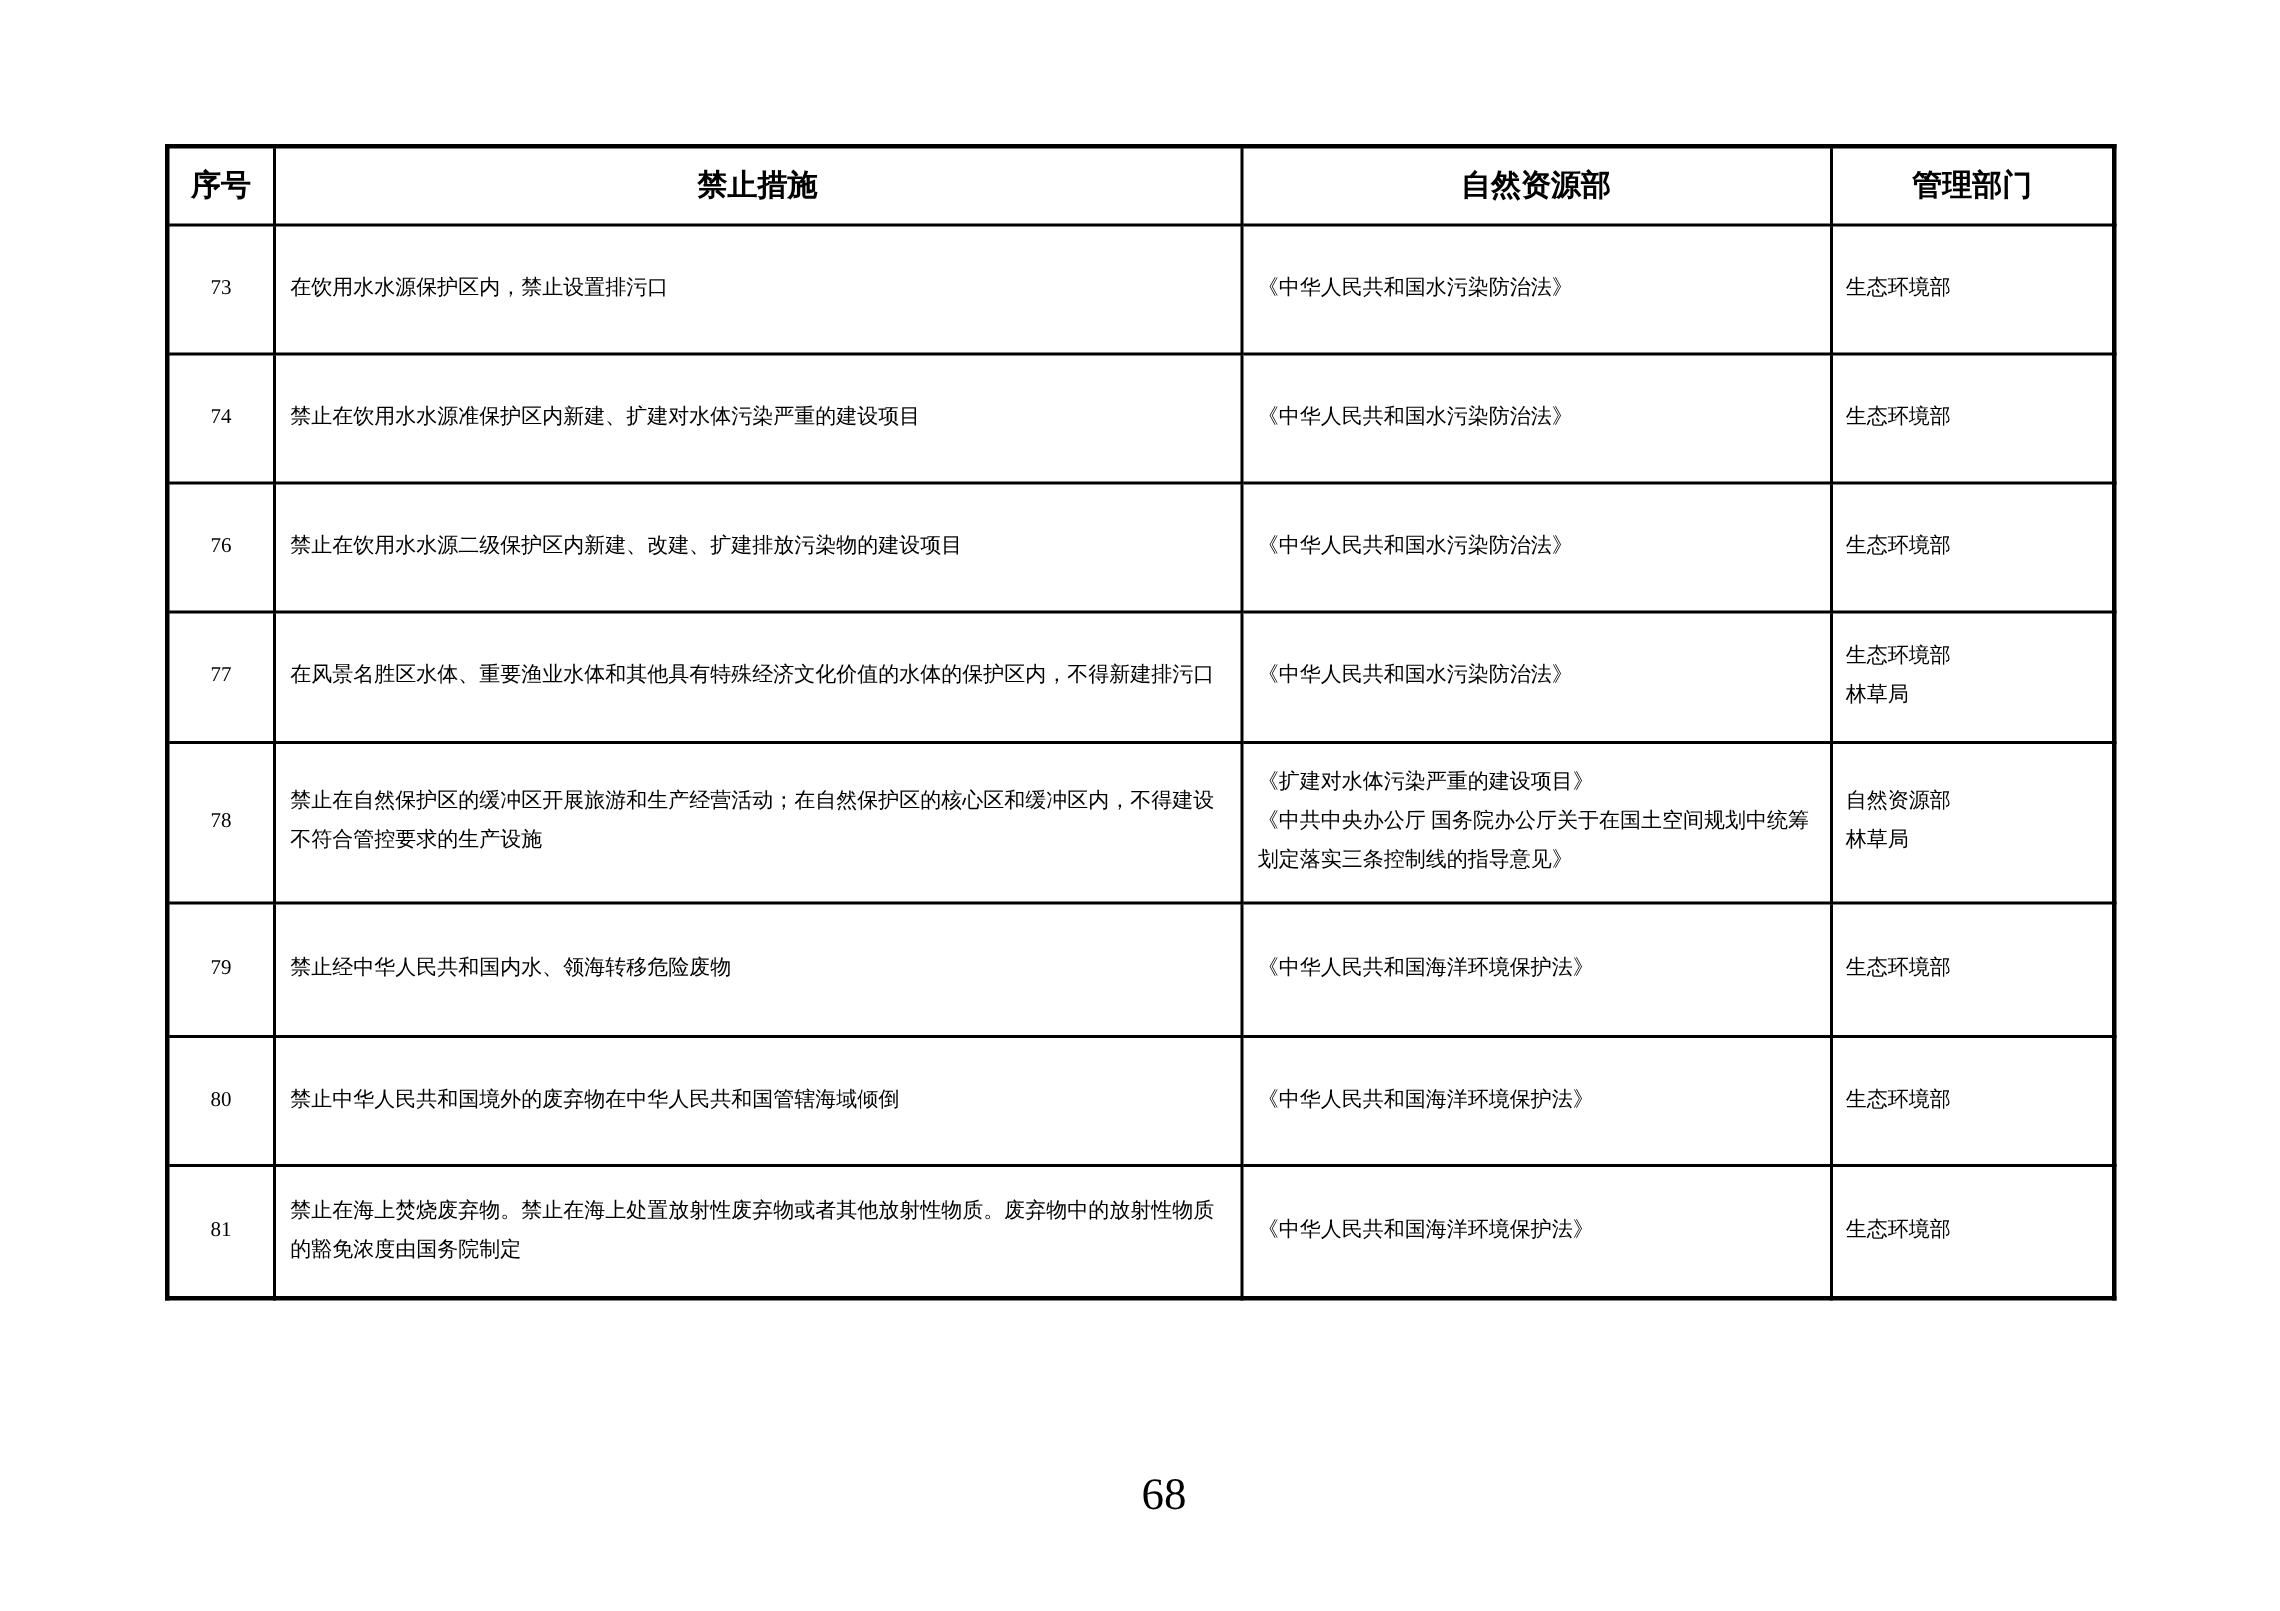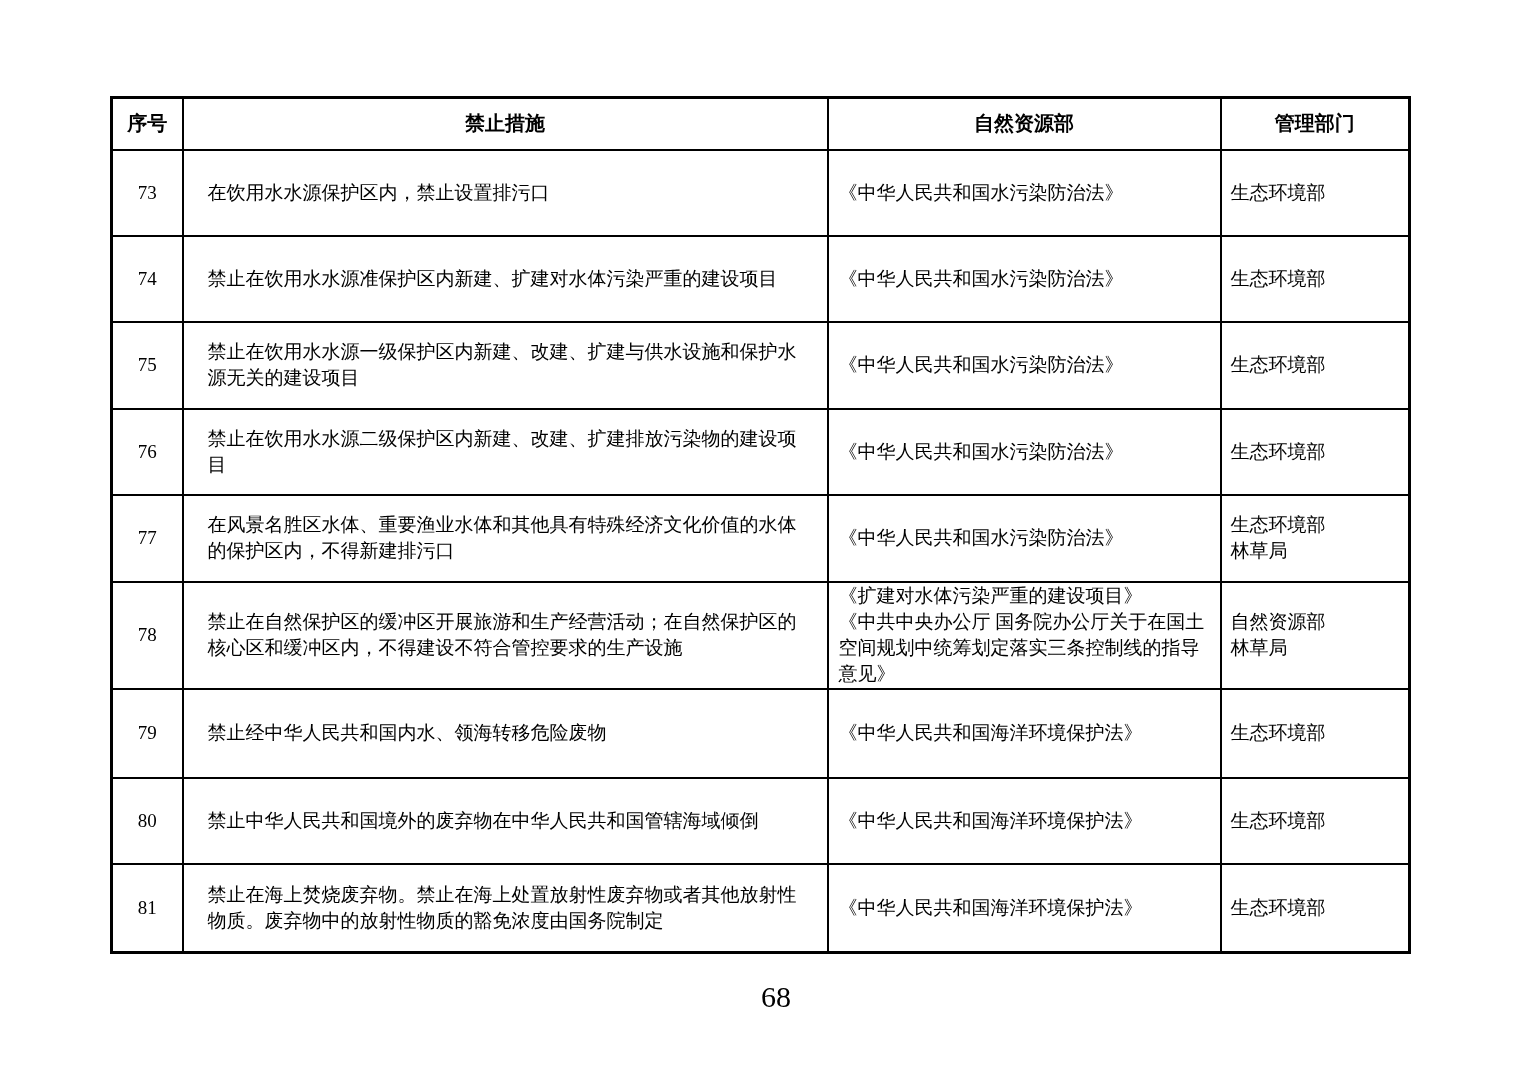--- a/index.html
+++ b/index.html
@@ -32,30 +32,30 @@
     overflow: hidden;
   }
   table.prohibition-table th {
     font-size: 20px;
     font-weight: bold;
     text-align: center;
     padding: 0 4px;
   }
   thead tr { height: 52px; }
   td {
-    font-size: 19px;
+    font-size: 14px;
     line-height: 26px;
   }
   td.c-no {
     text-align: center;
     padding: 0 2px;
   }
   td.c-measure {
     text-align: left;
-    padding: 0 24px;
+    padding: 0 10px;
   }
   td.c-basis {
     text-align: left;
     padding: 0 10px;
   }
   td.c-dept {
     text-align: left;
     padding: 12px 9px;
   }
   .page-number {
@@ -95,30 +95,20 @@
     <td class="c-basis">
             <div>《中华人民共和国水污染防治法》</div>
           </td>
     <td class="c-dept">
             <div>生态环境部</div>
           </td>
   </tr>
         <tr style="height: 86px;">
     <td class="c-no">74</td>
     <td class="c-measure">禁止在饮用水水源准保护区内新建、扩建对水体污染严重的建设项目</td>
-    <td class="c-basis">
-            <div>《中华人民共和国水污染防治法》</div>
-          </td>
-    <td class="c-dept">
-            <div>生态环境部</div>
-          </td>
-  </tr>
-        <tr style="height: 87px;">
-    <td class="c-no">75</td>
-    <td class="c-measure">禁止在饮用水水源一级保护区内新建、改建、扩建与供水设施和保护水源无关的建设项目</td>
     <td class="c-basis">
             <div>《中华人民共和国水污染防治法》</div>
           </td>
     <td class="c-dept">
             <div>生态环境部</div>
           </td>
   </tr>
         <tr style="height: 86px;">
     <td class="c-no">76</td>
     <td class="c-measure">禁止在饮用水水源二级保护区内新建、改建、扩建排放污染物的建设项目</td>

